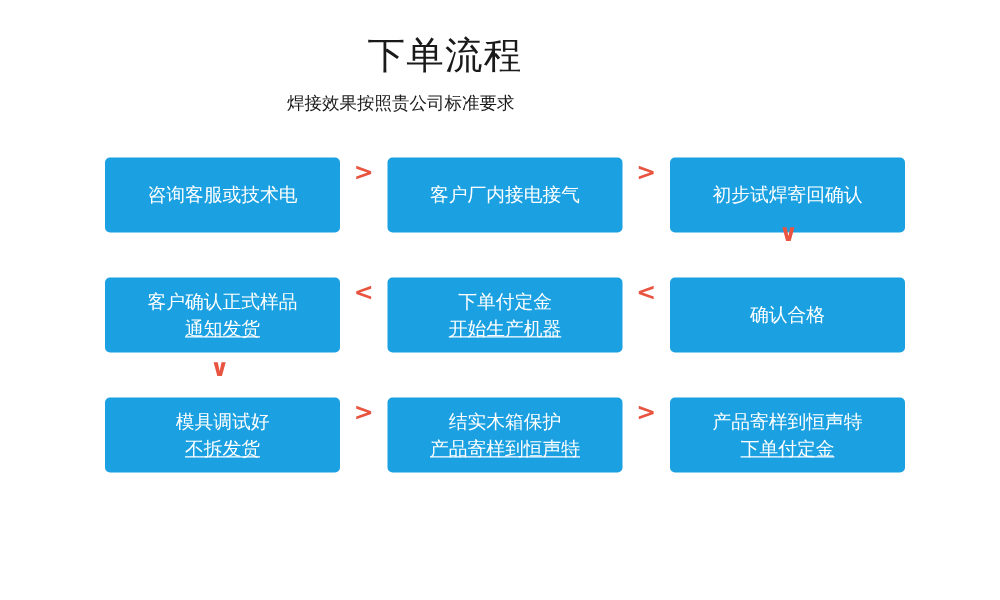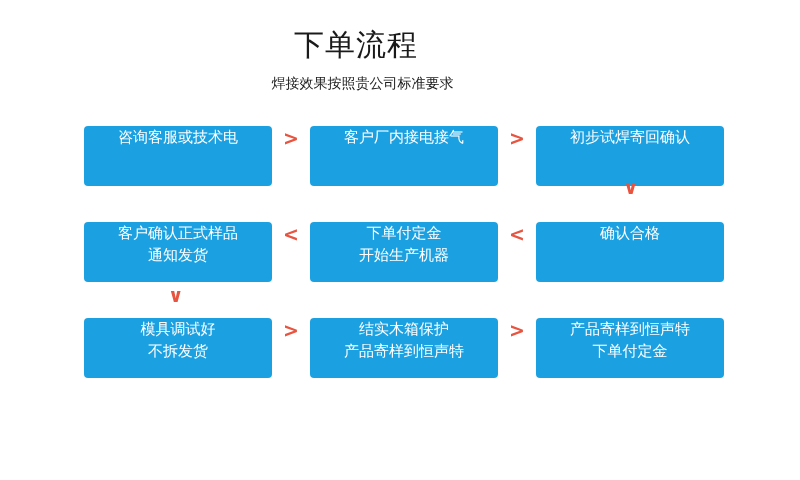--- a/index.html
+++ b/index.html
@@ -31,21 +31,20 @@
   }
   .subtitle {
     position: absolute;
     top: 76px;
     left: 0;
     width: 641px;
     text-align: center;
     font-size: 14px;
     color: #1a1a1a;
     line-height: 1.1;
-    padding-left: 42px;
   }
   .grid {
     position: absolute;
     top: 108px;
     left: 84px;
     width: 640px;
   }
   .row {
     display: flex;
     align-items: center;
@@ -57,28 +56,28 @@
 
   .box {
     width: 188px;
     height: 60px;
     background: #1ba1e2;
     border-radius: 4px;
     color: #ffffff;
     display: flex;
     flex-direction: column;
     align-items: center;
-    justify-content: flex-start;
+    justify-content: center;
     font-size: 15px;
     line-height: 22px;
     text-align: center;
     box-sizing: border-box;
     margin-top: 36px;
   }
-  .box .line2 { display: block; }
+  .box .line2 { display: block; text-decoration: underline; }
 
   .arrow {
     width: 26px;
     text-align: center;
     color: #e8543f;
     font-size: 19px;
     font-weight: bold;
     line-height: 1;
     font-family: "DejaVu Sans", "Liberation Sans", sans-serif;
   }

